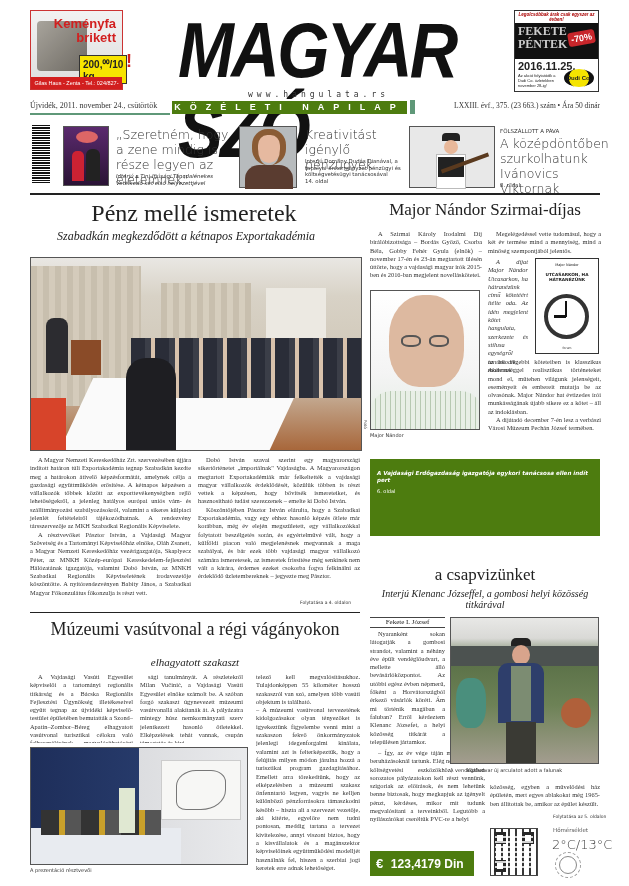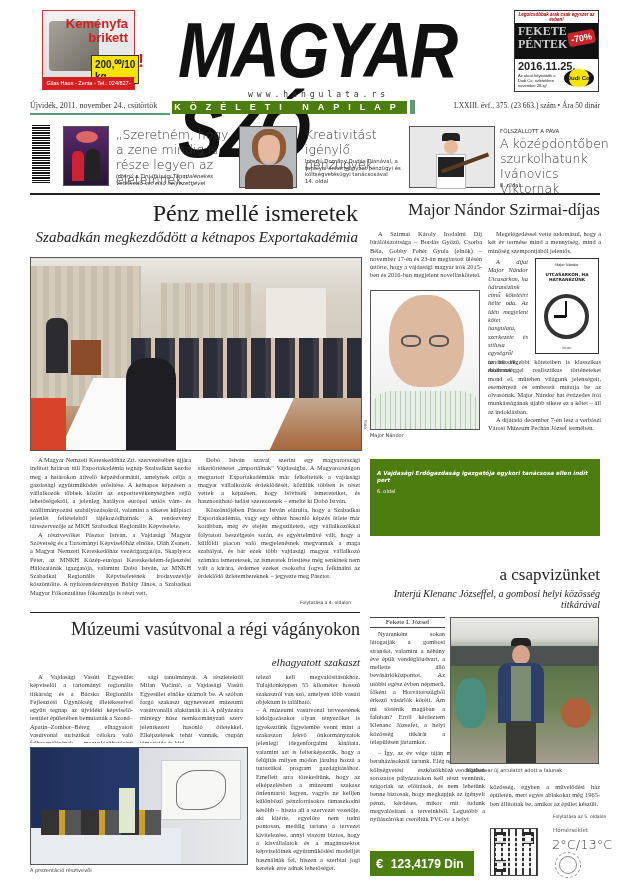--- a/index.html
+++ b/index.html
@@ -6,21 +6,21 @@
 body{width:629px;height:886px;background:#fff;font-family:"Liberation Serif",serif;color:#222;position:relative;overflow:hidden}
 .abs{position:absolute}
 .sans{font-family:"DejaVu Sans",sans-serif}
 .body-text{font-size:6.4px;line-height:8.3px;text-align:justify;color:#333}
 .body-text p{text-indent:8px}
 .green{background:#4d7c0f}
 .rule{position:absolute;height:2px;background:#222}
 .thinrule{position:absolute;height:1px;background:#444}
 
 
-#ad-left{left:42px;top:10px;width:93px;height:80px;border:1px solid #c33;background:linear-gradient(180deg,#f2f2f2,#ddd)}
+#ad-left{left:30px;top:10px;width:93px;height:80px;border:1px solid #c33;background:linear-gradient(180deg,#f2f2f2,#ddd)}
 #ad-left .brick{position:absolute;left:6px;top:10px;width:50px;height:50px;background:linear-gradient(135deg,#a8a49c,#6e6a63);border-radius:4px}
 #ad-left .t1{position:absolute;right:6px;top:6px;font:bold 13px "Liberation Sans",sans-serif;color:#d21f1f;text-align:right;line-height:14px}
 #ad-left .price{position:absolute;left:48px;top:44px;background:#f7e400;border:1px solid #333;font:bold 10px "Liberation Sans",sans-serif;padding:1px 3px}
 #ad-left .bang{position:absolute;left:95px;top:40px;font:bold 18px "Liberation Sans",sans-serif;color:#d21f1f}
 #ad-left .foot{position:absolute;left:0;right:0;bottom:0;height:12px;background:#d21f1f;color:#fff;font:5.5px "Liberation Sans",sans-serif;text-align:center;line-height:12px}
 
 
 #masthead{left:178px;top:10px;width:300px;height:80px;font:italic 900 78px "Liberation Sans",sans-serif;letter-spacing:-3px;color:#111;line-height:80px;transform:scaleX(.86);transform-origin:left top;font-weight:bold}
 #web{left:248px;top:90px;font:8px "DejaVu Sans Mono",monospace;letter-spacing:4px;color:#333}
 #kozeleti{left:172px;top:101px;width:235px;height:13px;color:#fff;font:bold 9px "Liberation Sans",sans-serif;letter-spacing:9px;text-align:center;line-height:13px}
@@ -38,21 +38,21 @@
 #dateline{left:30px;top:101px;font-size:8px;color:#333}
 #issue{left:425px;top:101px;width:175px;font-size:7.5px;color:#333;text-align:right}
 
 
 .teaser-title{font-family:"DejaVu Sans",sans-serif;font-size:12.5px;line-height:15px;color:#333;font-weight:300}
 .teaser-sub{font-family:"DejaVu Sans",sans-serif;font-size:5.4px;line-height:6.5px;color:#333}
 .photo{position:absolute;border:1px solid #555}
 #barcode{left:32px;top:125px;width:18px;height:58px;background:repeating-linear-gradient(180deg,#111 0 1px,#fff 1px 2px,#111 2px 4px,#fff 4px 5px)}
 
 
-.h-big{font-family:"Liberation Serif",serif;color:#222;text-align:right}
+.h-big{font-family:"Liberation Serif",serif;color:#222;text-align:center}
 .caption{font-family:"DejaVu Sans",sans-serif;font-size:5px;color:#333}
 
 
 #exch{left:370px;top:851px;width:104px;height:25px;color:#fff;font:bold 13px "Liberation Sans",sans-serif;line-height:25px;padding-left:6px}
 #qr{left:490px;top:828px;width:48px;height:48px;border:1px solid #333;background:
  repeating-linear-gradient(90deg,#fff 0 3px,#222 3px 5px,#fff 5px 7px),#fff;opacity:.9}
 #qr::after{content:"";position:absolute;inset:4px;background:repeating-linear-gradient(0deg,transparent 0 3px,rgba(255,255,255,.8) 3px 5px)}
 #takacs{left:370px;top:459px;width:230px;height:77px;color:#fff;padding:6px 7px}
 </style>
 </head>
@@ -111,21 +111,21 @@
   <div style="position:absolute;left:28px;top:30px;width:26px;height:20px;background:#222"></div>
   <div style="position:absolute;left:30px;top:34px;width:50px;height:4px;background:#5a3a1f;transform:rotate(-20deg)"></div>
 </div>
 <div class="abs sans" style="left:500px;top:128px;font-size:5.5px;color:#333">FÖLSZÁLLOTT A PÁVA</div>
 <div class="abs teaser-title" style="left:500px;top:136px;width:110px">A középdöntőben szurkolhatunk Ivánovics Viktornak</div>
 <div class="abs teaser-sub" style="left:500px;top:182px">8. oldal</div>
 
 <div class="rule" style="left:30px;top:193px;width:570px;height:1.5px"></div>
 
 <div class="abs h-big" style="left:30px;top:199px;width:328px;font-size:24px;line-height:28px">Pénz mellé ismeretek</div>
-<div class="abs h-big" style="left:30px;top:229px;width:328px;font-size:15px;font-style:italic">Szabadkán megkezdődött a kétnapos Exportakadémia</div>
+<div class="abs h-big" style="left:22px;top:229px;width:328px;font-size:12px;font-style:italic">Szabadkán megkezdődött a kétnapos Exportakadémia</div>
 
 <div class="photo abs" style="left:30px;top:257px;width:332px;height:194px;background:linear-gradient(180deg,#e9e7e3 0,#d8d2c6 20%,#cfc6b6 60%,#a8673b 100%);overflow:hidden">
   <div style="position:absolute;left:0;top:8px;width:110px;height:140px;background:repeating-linear-gradient(90deg,#c8bfae 0 6px,#d4cbbb 6px 12px)"></div>
   <div style="position:absolute;left:130px;top:25px;width:90px;height:110px;background:repeating-linear-gradient(90deg,#c8bfae 0 6px,#d6ceBe 6px 12px)"></div>
   <div style="position:absolute;left:235px;top:30px;width:60px;height:100px;background:#ece9e2"></div>
   <div style="position:absolute;left:40px;top:82px;width:30px;height:35px;background:#8a4b28"></div>
   <div style="position:absolute;left:15px;top:60px;width:22px;height:55px;background:#2c2c30;border-radius:8px 8px 0 0"></div>
   <div style="position:absolute;left:45px;top:120px;width:210px;height:74px;background:#fafafa;transform:skewX(-25deg)"></div>
   <div style="position:absolute;left:100px;top:80px;width:230px;height:60px;background:repeating-linear-gradient(90deg,#2a2d38 0 14px,#3b3e48 14px 20px,#d9c3ad 20px 24px)"></div>
   <div style="position:absolute;left:95px;top:100px;width:50px;height:94px;background:#1e1e22;border-radius:20px 20px 0 0"></div>

